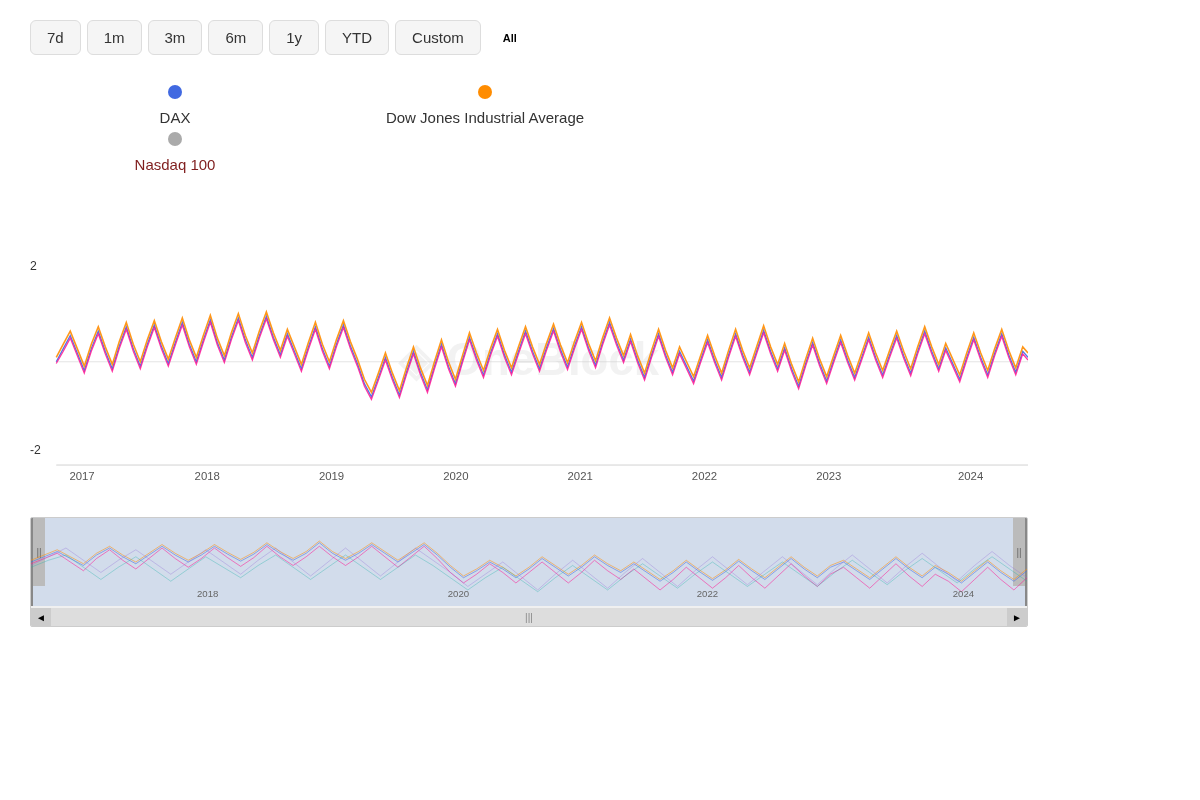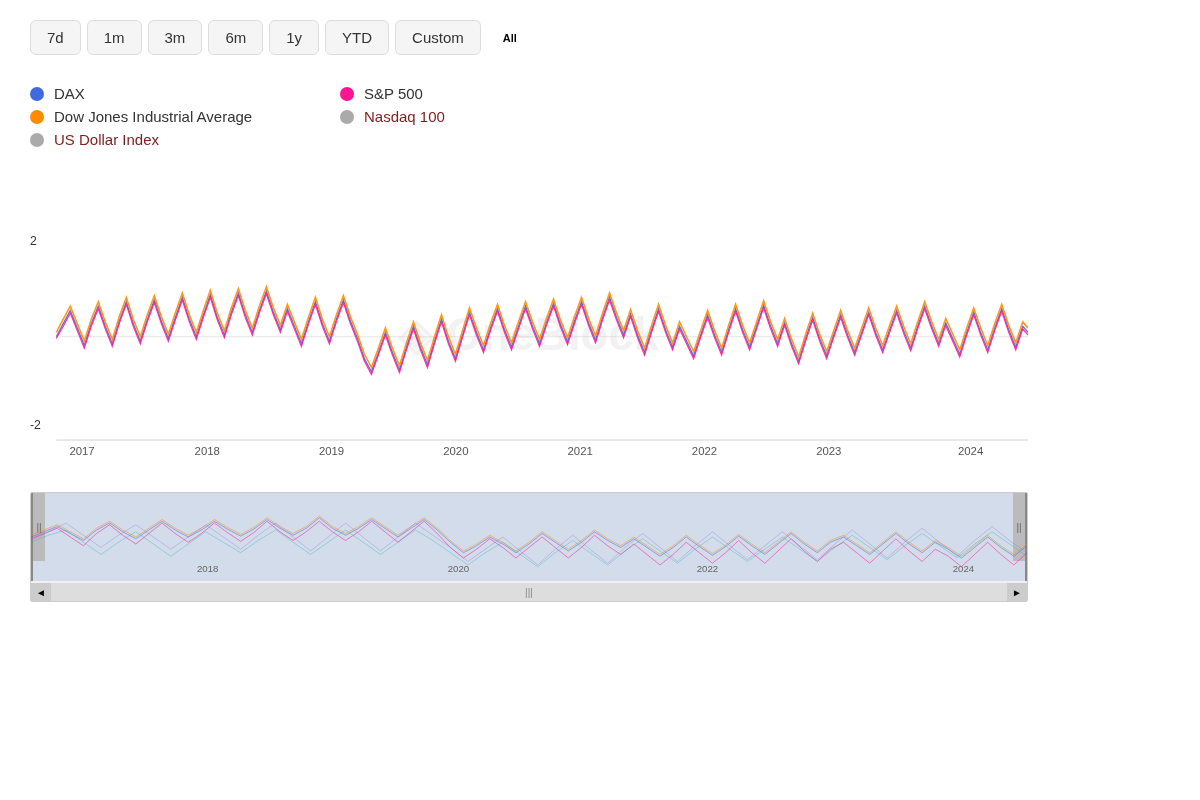--- a/index.html
+++ b/index.html
@@ -51,20 +51,21 @@
       gap: 6px 20px;
       margin-bottom: 30px;
       max-width: 600px;
     }
 
     .legend-item {
       display: flex;
       align-items: center;
       gap: 10px;
       font-size: 15px;
+      flex-direction: column;
     }
 
     .legend-dot {
       width: 14px;
       height: 14px;
       border-radius: 50%;
       flex-shrink: 0;
     }
 
     .legend-label {
@@ -179,34 +180,26 @@
       <button class="time-btn">Custom</button>
       <button class="time-btn active">All</button>
     </div>
 
   <div class="legend">
   <div class="legend-item">
         <span class="legend-dot" style="background: rgb(65, 105, 225);"></span>
         <span class="legend-label active">DAX</span>
       </div>
       <div class="legend-item">
-        <span class="legend-dot" style="background: rgb(255, 20, 147);"></span>
-        <span class="legend-label active">S&amp;P 500</span>
-      </div>
-      <div class="legend-item">
         <span class="legend-dot" style="background: rgb(255, 140, 0);"></span>
         <span class="legend-label active">Dow Jones Industrial Average</span>
       </div>
       <div class="legend-item">
         <span class="legend-dot" style="background: rgb(170, 170, 170);"></span>
         <span class="legend-label">Nasdaq 100</span>
-      </div>
-      <div class="legend-item">
-        <span class="legend-dot" style="background: rgb(170, 170, 170);"></span>
-        <span class="legend-label">US Dollar Index</span>
       </div>
     </div>
 
   <div class="chart-area">
     <svg class="chart-svg" height="300" viewBox="0 0 1140 300">
 
       <text x="0" y="55" font-size="14" fill="#333">2</text>
       <text x="0" y="265" font-size="14" fill="#333">-2</text>
 
       <line x1="30" y1="160" x2="1140" y2="160" stroke="#e0e0e0" stroke-width="1"></line>

